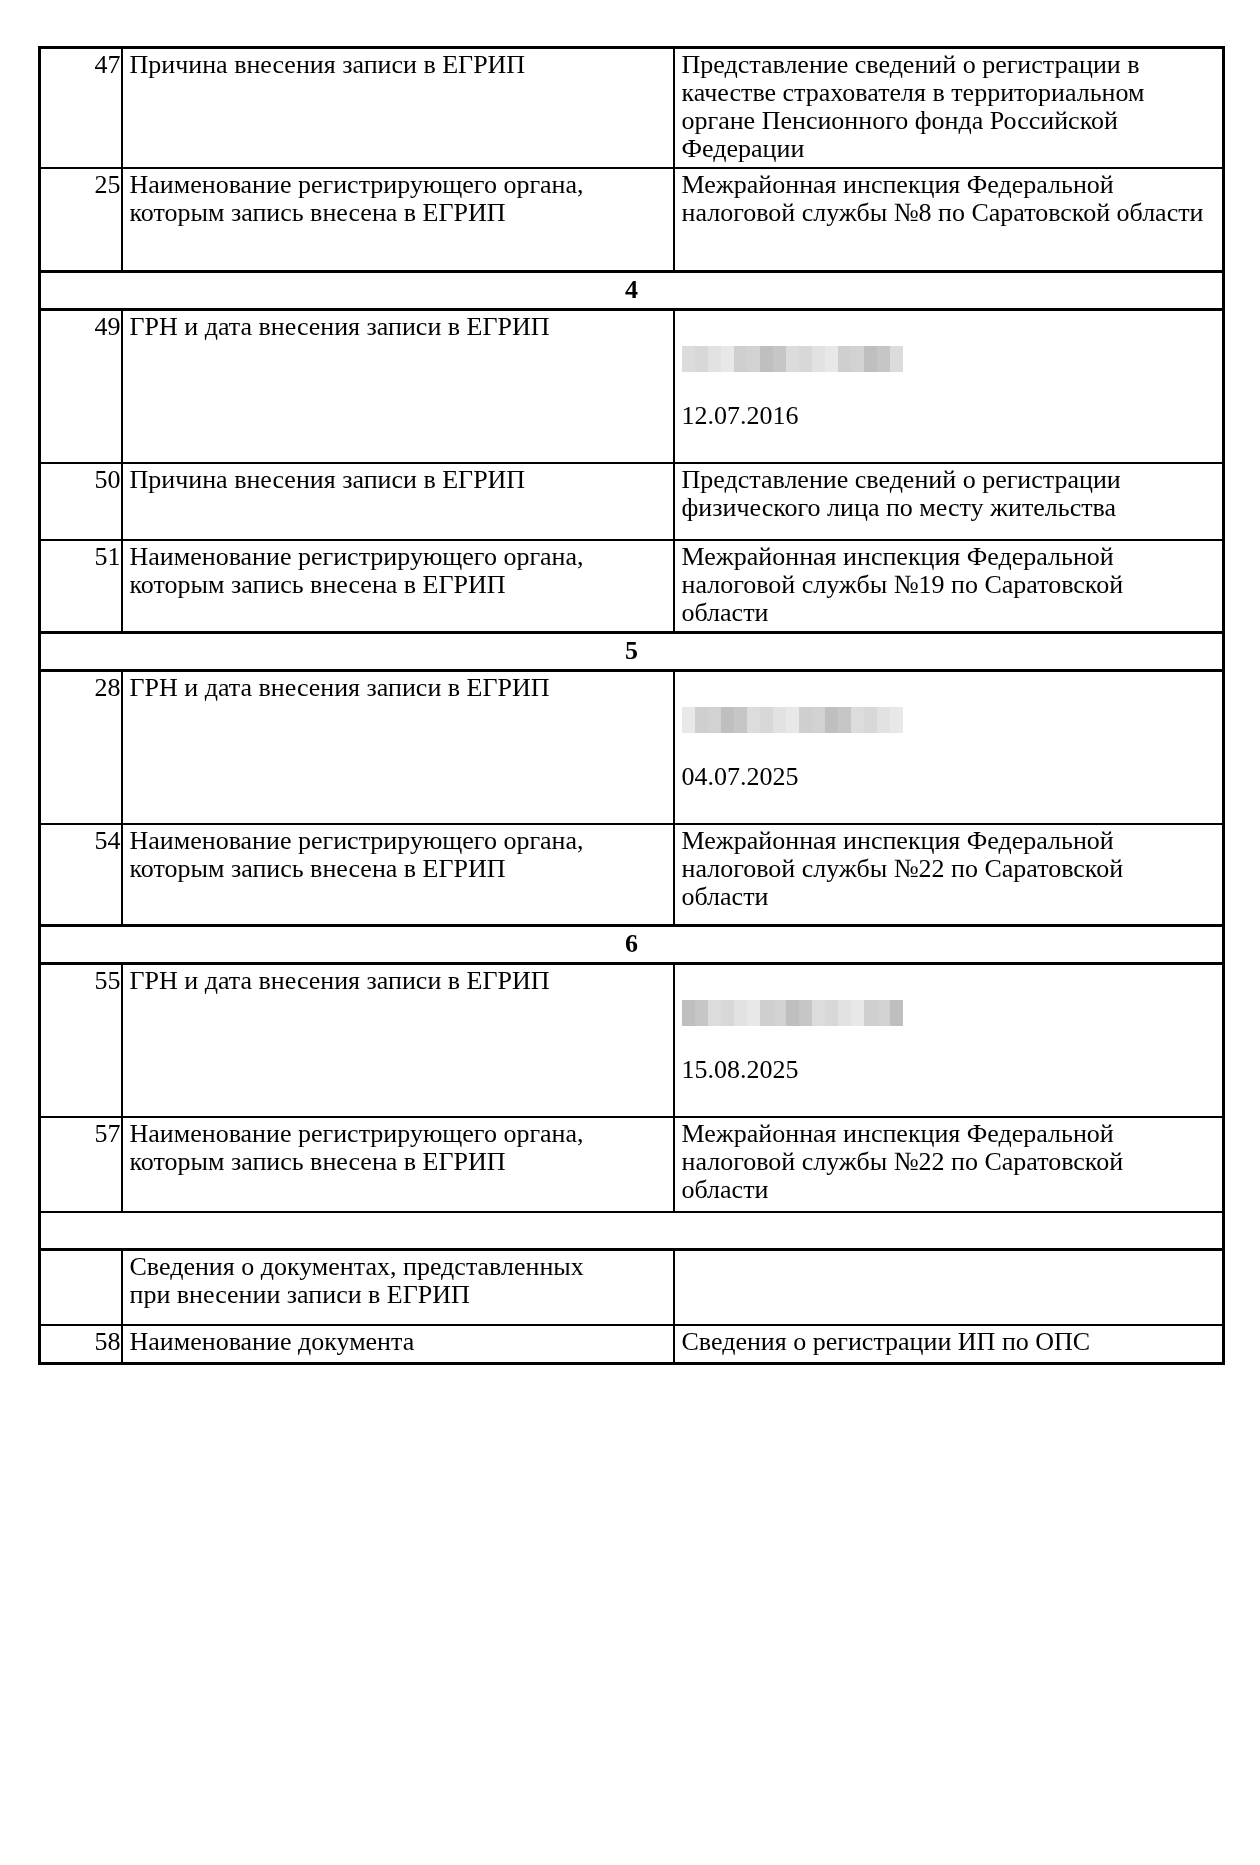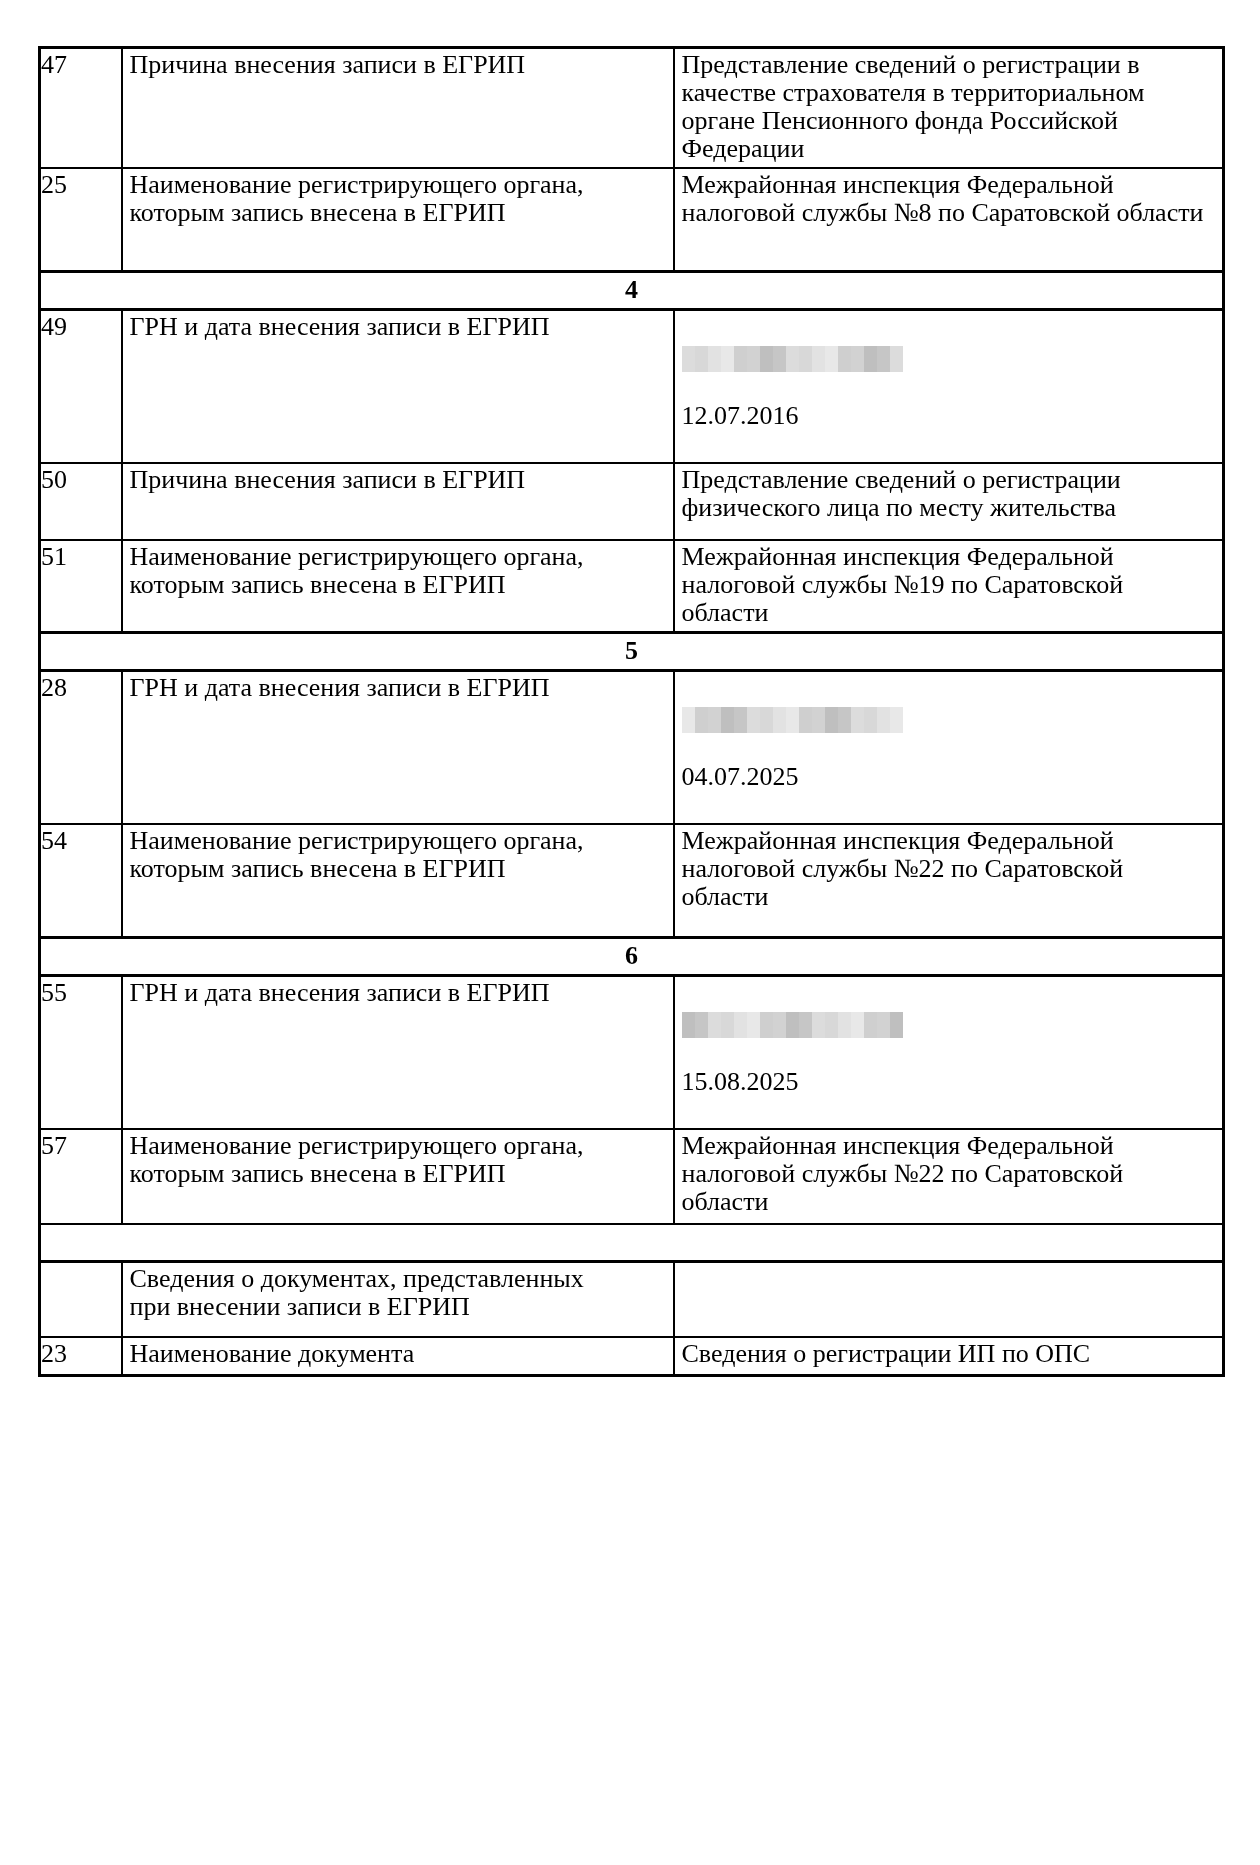--- a/index.html
+++ b/index.html
@@ -29,21 +29,21 @@
   col.c-value { width: 550px; }
   table.egrip { border: 3px solid #000; }
   td {
     border: 2px solid #000;
     vertical-align: top;
     padding: 2px 6px 4px 7px;
     white-space: pre-line;
     overflow: hidden;
   }
   td.num {
-    text-align: left;
+    text-align: right;
     padding-left: 0; padding-right: 0;
   }
   tr.section-row td {
     border-top: 3px solid #000;
     border-bottom: 3px solid #000;
     text-align: center;
     font-weight: bold;
     padding: 3px 0 4px 0;
   }
   tr.spacer-row td {
@@ -117,21 +117,21 @@
       <tr style="height:68px">
         <td class="num">28</td>
         <td class="lbl">ГРН и дата внесения записи в ЕГРИП</td>
         <td class="val">
           <div class="mosaic"><span style="background: rgb(232, 232, 232);"></span><span style="background: rgb(207, 207, 207);"></span><span style="background: rgb(210, 210, 210);"></span><span style="background: rgb(191, 191, 191);"></span><span style="background: rgb(198, 198, 198);"></span><span style="background: rgb(220, 220, 220);"></span><span style="background: rgb(216, 216, 216);"></span><span style="background: rgb(226, 226, 226);"></span><span style="background: rgb(232, 232, 232);"></span><span style="background: rgb(207, 207, 207);"></span><span style="background: rgb(210, 210, 210);"></span><span style="background: rgb(191, 191, 191);"></span><span style="background: rgb(198, 198, 198);"></span><span style="background: rgb(220, 220, 220);"></span><span style="background: rgb(216, 216, 216);"></span><span style="background: rgb(226, 226, 226);"></span><span style="background: rgb(232, 232, 232);"></span><span style="background: rgb(232, 232, 232);"></span><span style="background: rgb(207, 207, 207);"></span><span style="background: rgb(210, 210, 210);"></span><span style="background: rgb(191, 191, 191);"></span><span style="background: rgb(198, 198, 198);"></span><span style="background: rgb(220, 220, 220);"></span><span style="background: rgb(216, 216, 216);"></span><span style="background: rgb(226, 226, 226);"></span><span style="background: rgb(232, 232, 232);"></span><span style="background: rgb(207, 207, 207);"></span><span style="background: rgb(210, 210, 210);"></span><span style="background: rgb(191, 191, 191);"></span><span style="background: rgb(198, 198, 198);"></span><span style="background: rgb(220, 220, 220);"></span><span style="background: rgb(216, 216, 216);"></span><span style="background: rgb(226, 226, 226);"></span><span style="background: rgb(232, 232, 232);"></span></div>
           <div class="grn-date">04.07.2025</div>
         </td>
       </tr>
 
 
-      <tr style="height:114px">
+      <tr style="height:102px">
         <td class="num">54</td>
         <td class="lbl">Наименование регистрирующего органа, которым запись внесена в ЕГРИП</td>
         <td class="val">Межрайонная инспекция Федеральной налоговой службы №22 по Саратовской области</td>
       </tr>
 
       <tr class="section-row" style="height:38px">
         <td colspan="3">6</td>
       </tr>
 
       <tr style="height:68px">
@@ -155,20 +155,20 @@
       </tr>
 
       <tr style="height:76px">
         <td class="num"></td>
         <td class="lbl">Сведения о документах, представленных
 при внесении записи в ЕГРИП</td>
         <td class="val"></td>
       </tr>
 
       <tr class="last-row" style="height:38px">
-        <td class="num">23</td>
+        <td class="num">58</td>
         <td class="lbl">Наименование документа</td>
         <td class="val">Сведения о регистрации ИП по ОПС</td>
       </tr>
 
     </tbody>
   </table>
 </div>
 
 </body></html>

